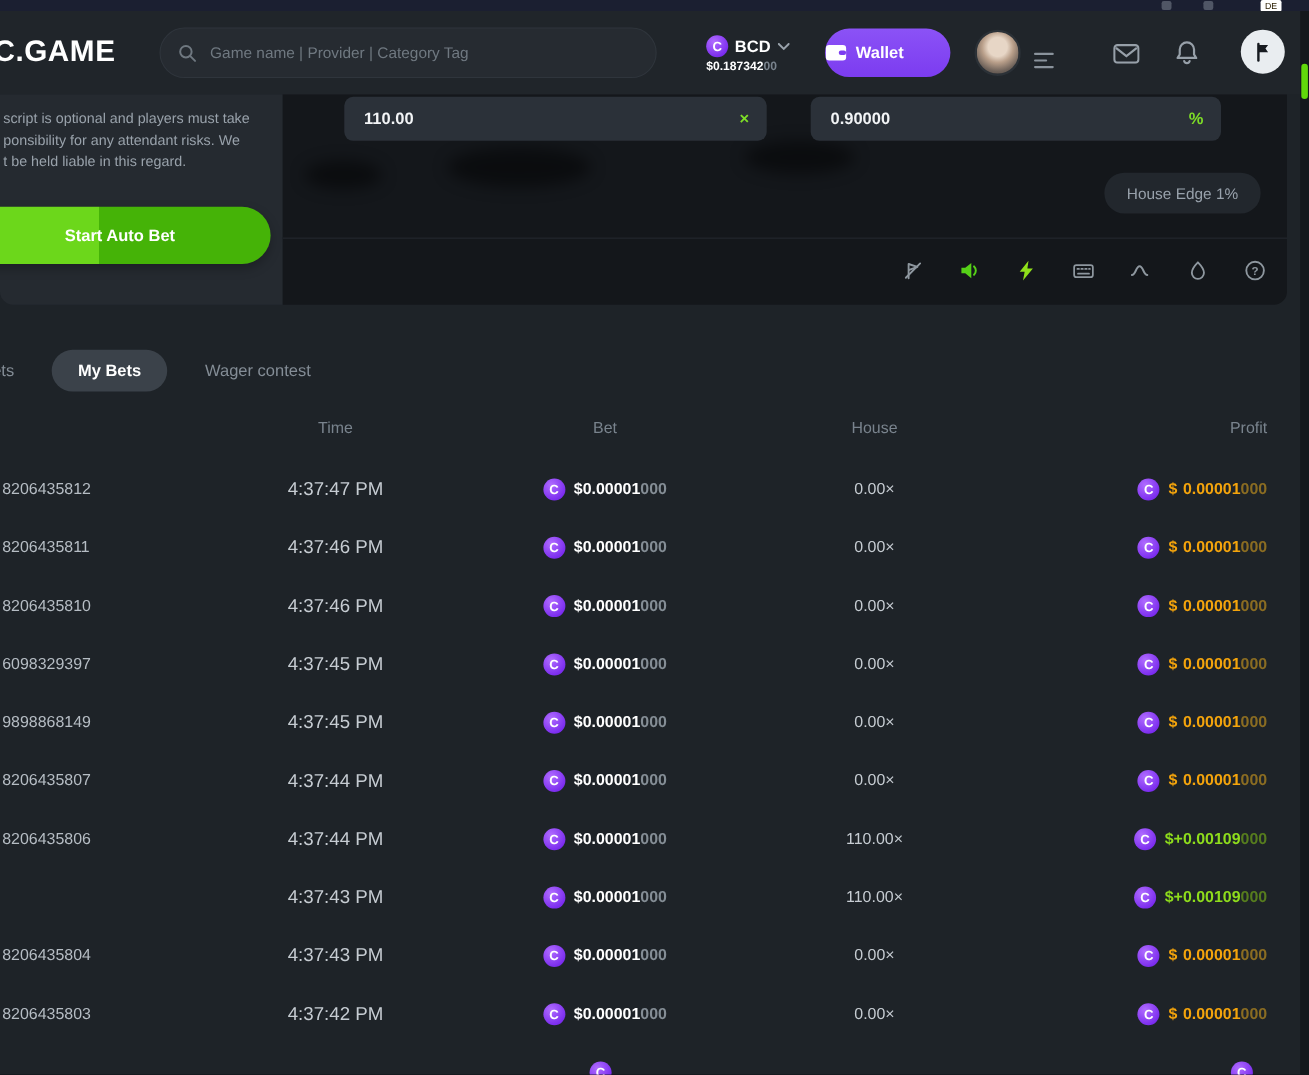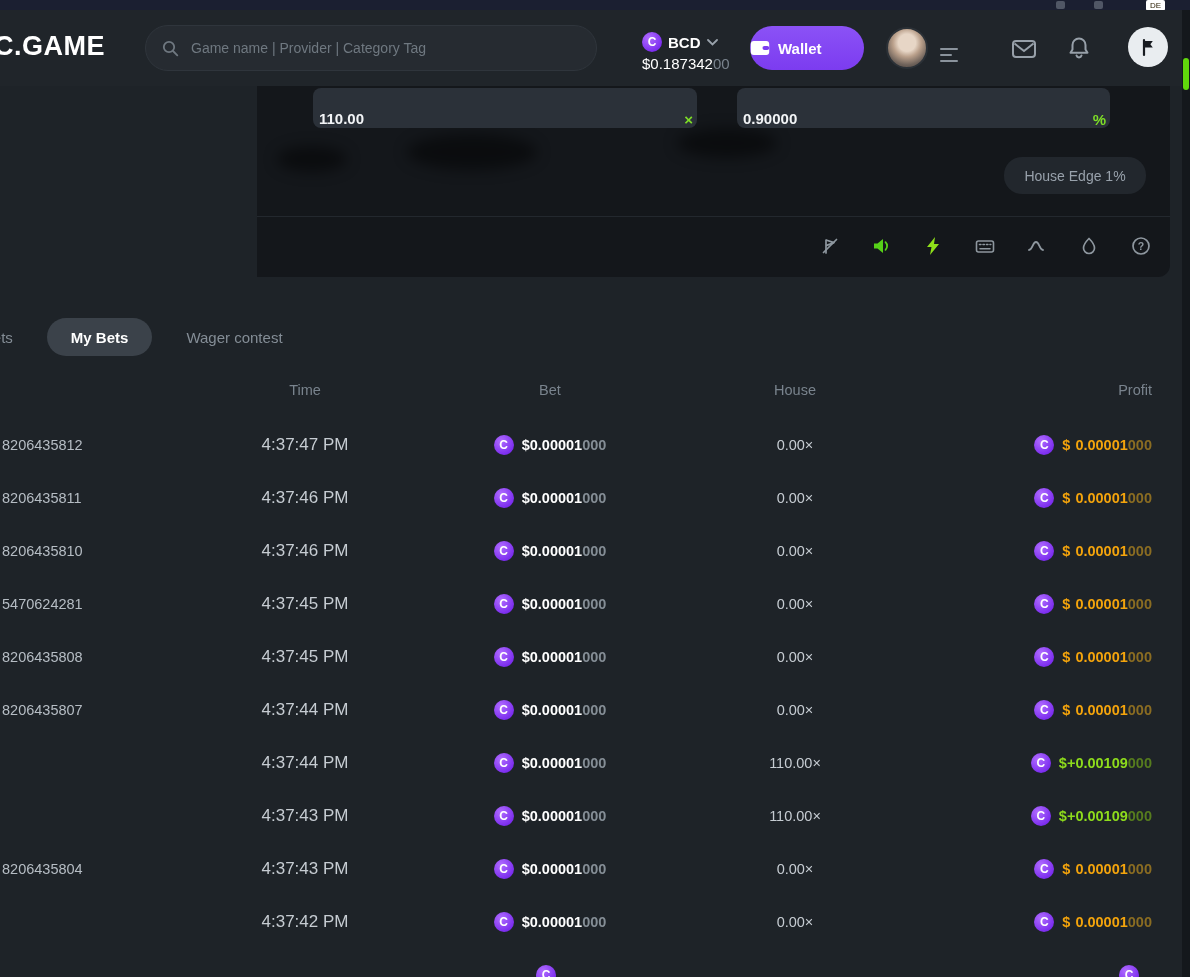--- a/index.html
+++ b/index.html
@@ -23,21 +23,21 @@
   .search input{flex:1;background:transparent;border:none;outline:none;color:#cfd5da;font-size:14px;
     font-family:"Liberation Sans",sans-serif}
   .search input::placeholder{color:#6f7880}
 
   .currency{position:absolute;left:642px;top:22px;cursor:pointer}
   .cur-row{display:flex;align-items:center;gap:6px}
   .coin{width:20px;height:20px;border-radius:50%;flex:0 0 auto;
     background:radial-gradient(circle at 35% 30%, #b06cff, #7a2bee 75%);
     color:#fff;font-size:12px;font-weight:800;display:flex;align-items:center;justify-content:center}
   .cur-code{color:#fff;font-weight:700;font-size:15px}
-  .balance{margin-top:3px;font-weight:400;font-size:15px;color:#fff}
+  .balance{margin-top:3px;font-weight:700;font-size:11px;color:#fff}
   .balance .dim{color:#79838d}
 
   .wallet-btn{position:absolute;left:750px;top:16px;width:114px;height:44px;border-radius:22px;
     background:linear-gradient(180deg,#8b52f6,#7c3cf0);display:flex;align-items:center;justify-content:flex-start;
     gap:8px;color:#fff;font-weight:700;font-size:15px;cursor:pointer}
   .avatar{position:absolute;left:886px;top:17px;width:42px;height:42px;border-radius:50%;cursor:pointer;
     background:radial-gradient(circle at 50% 36%, #e7d6c6 0 28%, #b99f8a 46%, #6e625a 72%, #433c36 100%);
     border:2px solid #2b3137;box-sizing:border-box}
   .menu-icon{position:absolute;left:940px;top:38px;width:18px;cursor:pointer}
   .menu-icon i{display:block;height:2px;border-radius:1px;background:#8a939c;margin-bottom:4px}
@@ -53,21 +53,21 @@
   .start-btn{position:absolute;left:-28px;top:102px;width:274px;height:52px;border-radius:26px;
     background:linear-gradient(90deg,#6cd71b 0%,#6cd71b 43%,#45b307 43%,#45b307 100%);
     color:#fff;font-weight:700;font-size:15px;display:flex;align-items:center;justify-content:center;
     cursor:pointer;box-shadow:0 4px 10px rgba(0,0,0,.25)}
 
   
   .game-panel{position:absolute;left:257px;top:86px;width:913px;height:191px;background:#14171b;
     border-radius:0 0 12px 0;overflow:hidden}
   .spot{position:absolute;border-radius:50%;background:rgba(0,0,0,.45);filter:blur(7px)}
   .field{position:absolute;top:2px;height:40px;border-radius:8px;background:#2b3139;
-    display:flex;align-items:flex-end;box-sizing:border-box;padding:0 4px}
+    display:flex;align-items:center;box-sizing:border-box;padding:0 16px}
   .field input{flex:1;background:transparent;border:none;outline:none;color:#f2f4f6;
     font-weight:700;font-size:15px;font-family:"Liberation Sans",sans-serif}
   .field .suffix{color:#7ede27;font-weight:800;font-size:15px}
   .field.payout{left:56px;width:384px}
   .field.chance{left:480px;width:373px}
   .house-edge{position:absolute;left:747px;top:71px;width:142px;height:37px;border-radius:18px;
     background:#22272d;color:#98a1ab;font-size:14px;display:flex;align-items:center;justify-content:center}
   .canvas-divider{position:absolute;left:0;top:130px;width:913px;height:1px;background:#23282e}
   .tool-icon{position:absolute;top:149px;width:22px;height:22px;display:flex;align-items:center;
     justify-content:center;cursor:pointer}
@@ -170,20 +170,28 @@
     </div>
 
     <div class="flag-btn">
       <svg width="20" height="20" viewBox="0 0 20 20">
         <path d="M6 18V3" stroke="#171b20" stroke-width="2.2" stroke-linecap="round"></path>
         <path d="M6 4h8.8l-2.4 3.2 2.4 3.2H6z" fill="#171b20"></path>
       </svg>
     </div>
   </div>
 
+  <div class="left-panel">
+    <div class="disclaimer" id="disclaimer">
+        <div>script is optional and players must take</div>
+        <div>ponsibility for any attendant risks. We</div>
+        <div>t be held liable in this regard.</div>
+      </div>
+    <div class="start-btn">Start Auto Bet</div>
+  </div>
 
   <div class="game-panel">
     <div class="spot" style="left:150px;top:48px;width:130px;height:36px"></div>
     <div class="spot" style="left:20px;top:60px;width:70px;height:26px"></div>
     <div class="spot" style="left:420px;top:42px;width:100px;height:30px"></div>
 
     <div class="field payout">
       <input readonly="" value="110.00" style="">
       <span class="suffix">×</span>
     </div>
@@ -293,37 +301,37 @@
     </div>
     <div class="cell c-payout payout">0.00×</div>
     <div class="cell c-profit">
       <span class="coin">C</span>
       <span class="sign">$</span>
           <span class="p-main">0.00001</span>
           <span class="p-dim">000</span>
     </div>
   </div>
       <div class="row loss">
-    <div class="cell c-id id">5470624281</div>
+    <div class="cell c-id id">6098329397</div>
     <div class="cell c-time time">4:37:45 PM</div>
     <div class="cell c-bet">
       <span class="coin">C</span>
       <span class="bet-main">$0.00001</span>
           <span class="bet-dim">000</span>
     </div>
     <div class="cell c-payout payout">0.00×</div>
     <div class="cell c-profit">
       <span class="coin">C</span>
       <span class="sign">$</span>
           <span class="p-main">0.00001</span>
           <span class="p-dim">000</span>
     </div>
   </div>
       <div class="row loss">
-    <div class="cell c-id id">8206435808</div>
+    <div class="cell c-id id">9898868149</div>
     <div class="cell c-time time">4:37:45 PM</div>
     <div class="cell c-bet">
       <span class="coin">C</span>
       <span class="bet-main">$0.00001</span>
           <span class="bet-dim">000</span>
     </div>
     <div class="cell c-payout payout">0.00×</div>
     <div class="cell c-profit">
       <span class="coin">C</span>
       <span class="sign">$</span>
@@ -341,20 +349,21 @@
     </div>
     <div class="cell c-payout payout">0.00×</div>
     <div class="cell c-profit">
       <span class="coin">C</span>
       <span class="sign">$</span>
           <span class="p-main">0.00001</span>
           <span class="p-dim">000</span>
     </div>
   </div>
       <div class="row win">
+    <div class="cell c-id id">8206435806</div>
     <div class="cell c-time time">4:37:44 PM</div>
     <div class="cell c-bet">
       <span class="coin">C</span>
       <span class="bet-main">$0.00001</span>
           <span class="bet-dim">000</span>
     </div>
     <div class="cell c-payout payout">110.00×</div>
     <div class="cell c-profit">
       <span class="coin">C</span>
       <span class="sign">$+</span>
@@ -387,20 +396,21 @@
     </div>
     <div class="cell c-payout payout">0.00×</div>
     <div class="cell c-profit">
       <span class="coin">C</span>
       <span class="sign">$</span>
           <span class="p-main">0.00001</span>
           <span class="p-dim">000</span>
     </div>
   </div>
       <div class="row loss">
+    <div class="cell c-id id">8206435803</div>
     <div class="cell c-time time">4:37:42 PM</div>
     <div class="cell c-bet">
       <span class="coin">C</span>
       <span class="bet-main">$0.00001</span>
           <span class="bet-dim">000</span>
     </div>
     <div class="cell c-payout payout">0.00×</div>
     <div class="cell c-profit">
       <span class="coin">C</span>
       <span class="sign">$</span>

